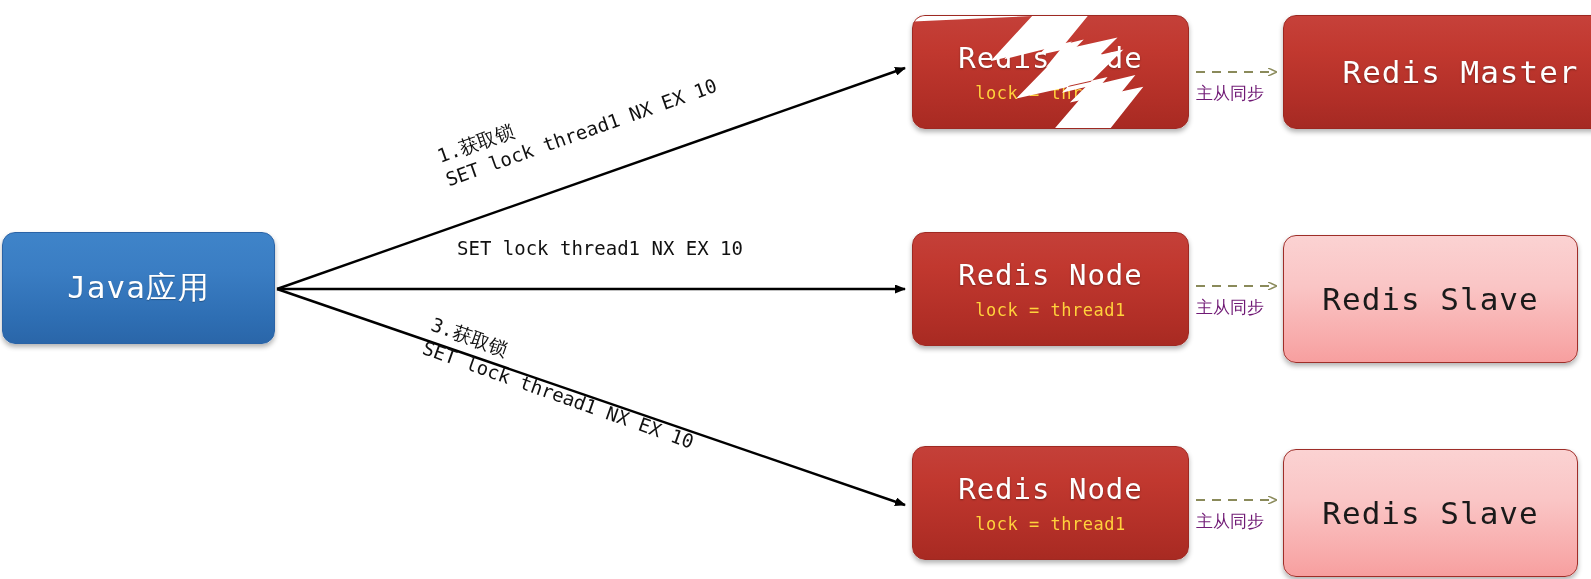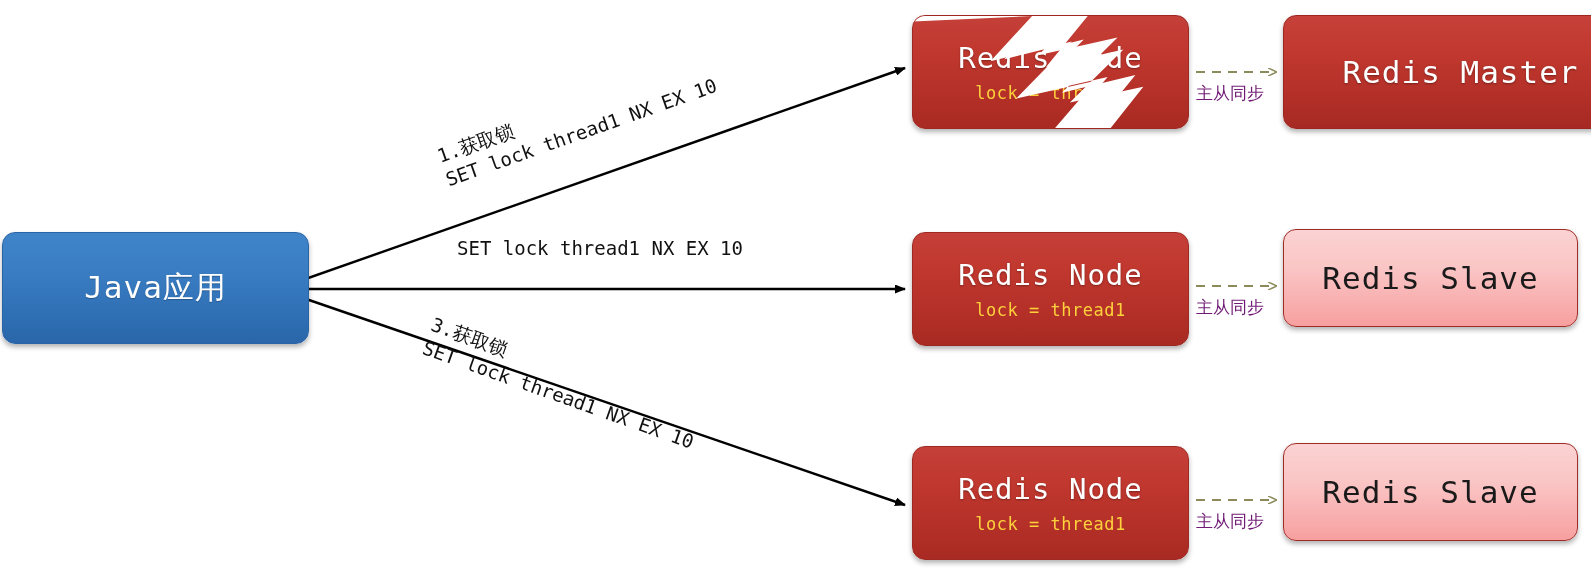--- a/index.html
+++ b/index.html
@@ -30,21 +30,21 @@
     flex-direction: column;
     align-items: center;
     justify-content: center;
     overflow: hidden;
     box-shadow: 0 3px 5px rgba(0,0,0,0.30);
   }
 
   
   .node.app {
     left: 2px; top: 232px;
-    width: 307px; height: 112px;
+    width: 273px; height: 112px;
     background: linear-gradient(180deg, #3f84c9 0%, #3a7dc3 35%, #2e6eb3 78%, #2a66a9 100%);
     border: 1px solid #2a63a6;
   }
   .node.app .title {
     color: #ffffff;
     font-family: "DejaVu Sans Mono", "Liberation Mono", monospace;
     font-size: 31px;
     letter-spacing: 1px;
     text-shadow: 0 1px 1px rgba(0,0,0,0.25);
   }
@@ -90,23 +90,24 @@
   .node.master .title {
     color: #ffffff;
     font-family: "DejaVu Sans Mono", "Liberation Mono", monospace;
     font-size: 31px;
     letter-spacing: 1px;
     text-shadow: 0 1px 2px rgba(0,0,0,0.35);
   }
 
   
   .node.slave {
-    width: 295px; height: 98px;
+    width: 295px; height: 128px;
     background: linear-gradient(180deg, #fbd2d2 0%, #fac5c5 40%, #f8a9a9 85%, #f79f9f 100%);
     border: 1.5px solid #9e2d28;
+    margin-top: 6px;
   }
   .node.slave .title {
     color: #1a1a1a;
     font-family: "DejaVu Sans Mono", "Liberation Mono", monospace;
     font-size: 31px;
     letter-spacing: 1px;
   }
 
   
   .edge-label {

